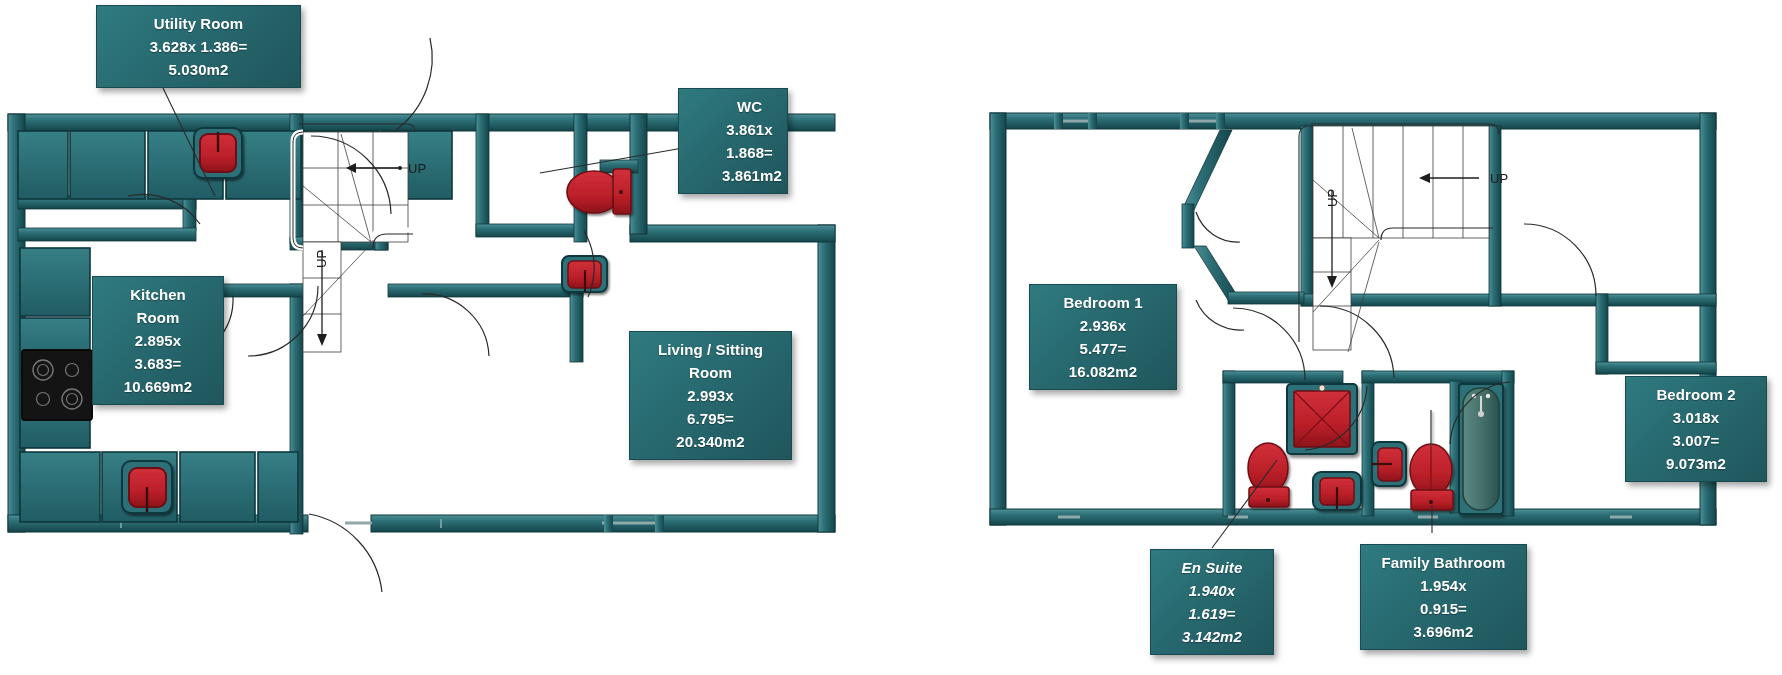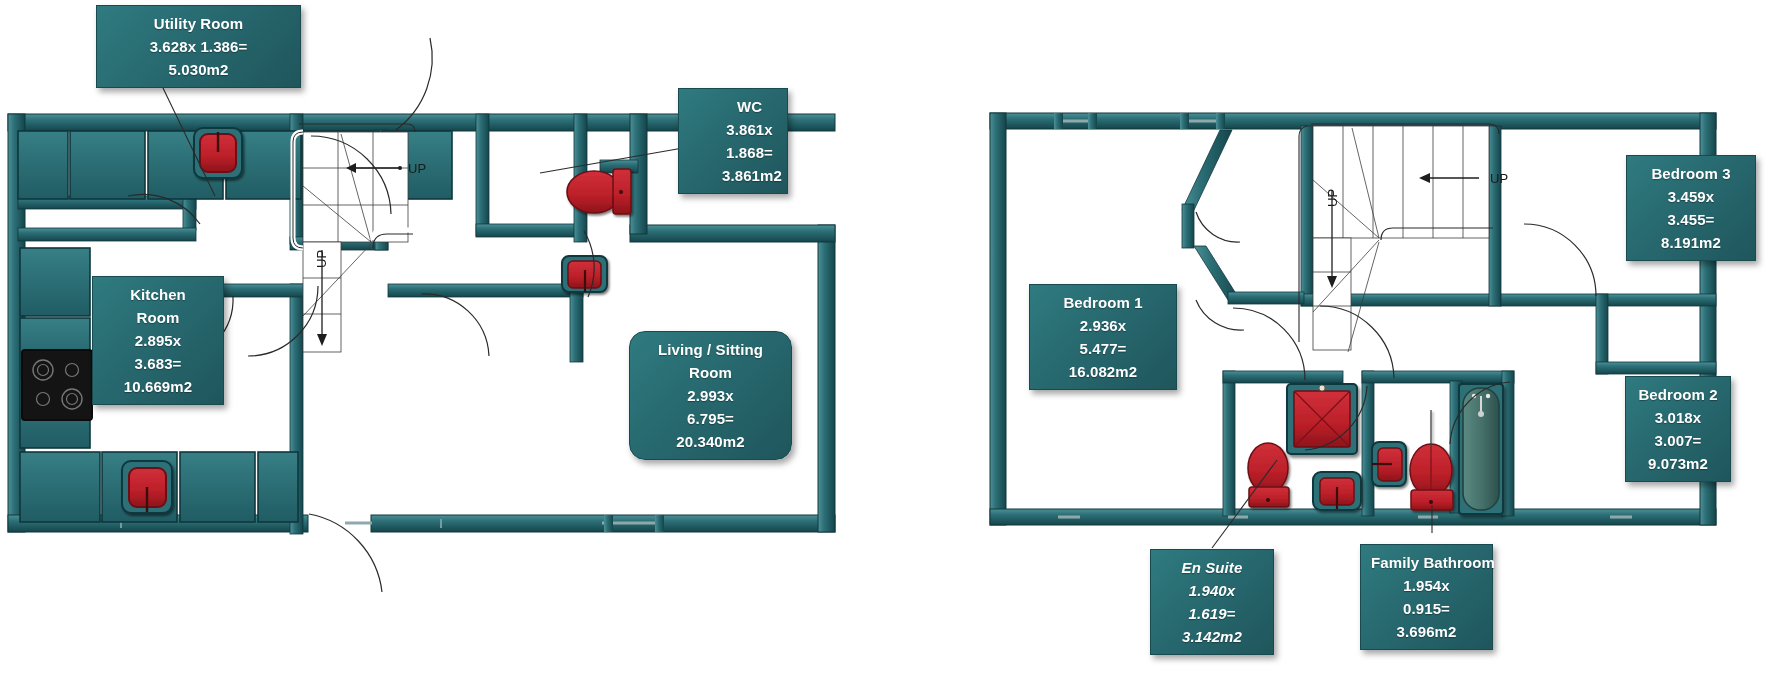--- a/index.html
+++ b/index.html
@@ -355,56 +355,50 @@
   </div>
 
   <div class="label-box" style="left:92px; top:276px; width:132px;">
     <div>Kitchen</div>
     <div>Room</div>
     <div>2.895x</div>
     <div>3.683=</div>
     <div>10.669m2</div>
   </div>
 
-  <div class="label-box" style="left:629px; top:331px; width:163px;border-radius:16px;">
+  <div class="label-box" style="left:629px; top:331px; width:163px;">
     <div>Living  /  Sitting</div>
     <div>Room</div>
     <div>2.993x</div>
     <div>6.795=</div>
     <div>20.340m2</div>
   </div>
 
   <div class="label-box" style="left:1029px; top:284px; width:148px;">
     <div>Bedroom 1</div>
     <div>2.936x</div>
     <div>5.477=</div>
     <div>16.082m2</div>
   </div>
 
-  <div class="label-box" style="left:1626px; top:155px; width:130px;">
-    <div>Bedroom 3</div>
-    <div>3.459x</div>
-    <div>3.455=</div>
-    <div>8.191m2</div>
-  </div>
-
-  <div class="label-box" style="left:1625px; top:376px; width:106px;">
+
+  <div class="label-box" style="left:1625px; top:376px; width:142px;">
     <div>Bedroom 2</div>
     <div>3.018x</div>
     <div>3.007=</div>
     <div>9.073m2</div>
   </div>
 
   <div class="label-box" style="left:1150px; top:549px; width:124px;font-style:italic;">
     <div>En Suite</div>
     <div>1.940x</div>
     <div>1.619=</div>
     <div>3.142m2</div>
   </div>
 
-  <div class="label-box" style="left:1360px; top:544px; width:133px;">
+  <div class="label-box" style="left:1360px; top:544px; width:167px;">
     <div>Family Bathroom</div>
     <div>1.954x</div>
     <div>0.915=</div>
     <div>3.696m2</div>
   </div>
 
 </div>
 
 </body></html>

